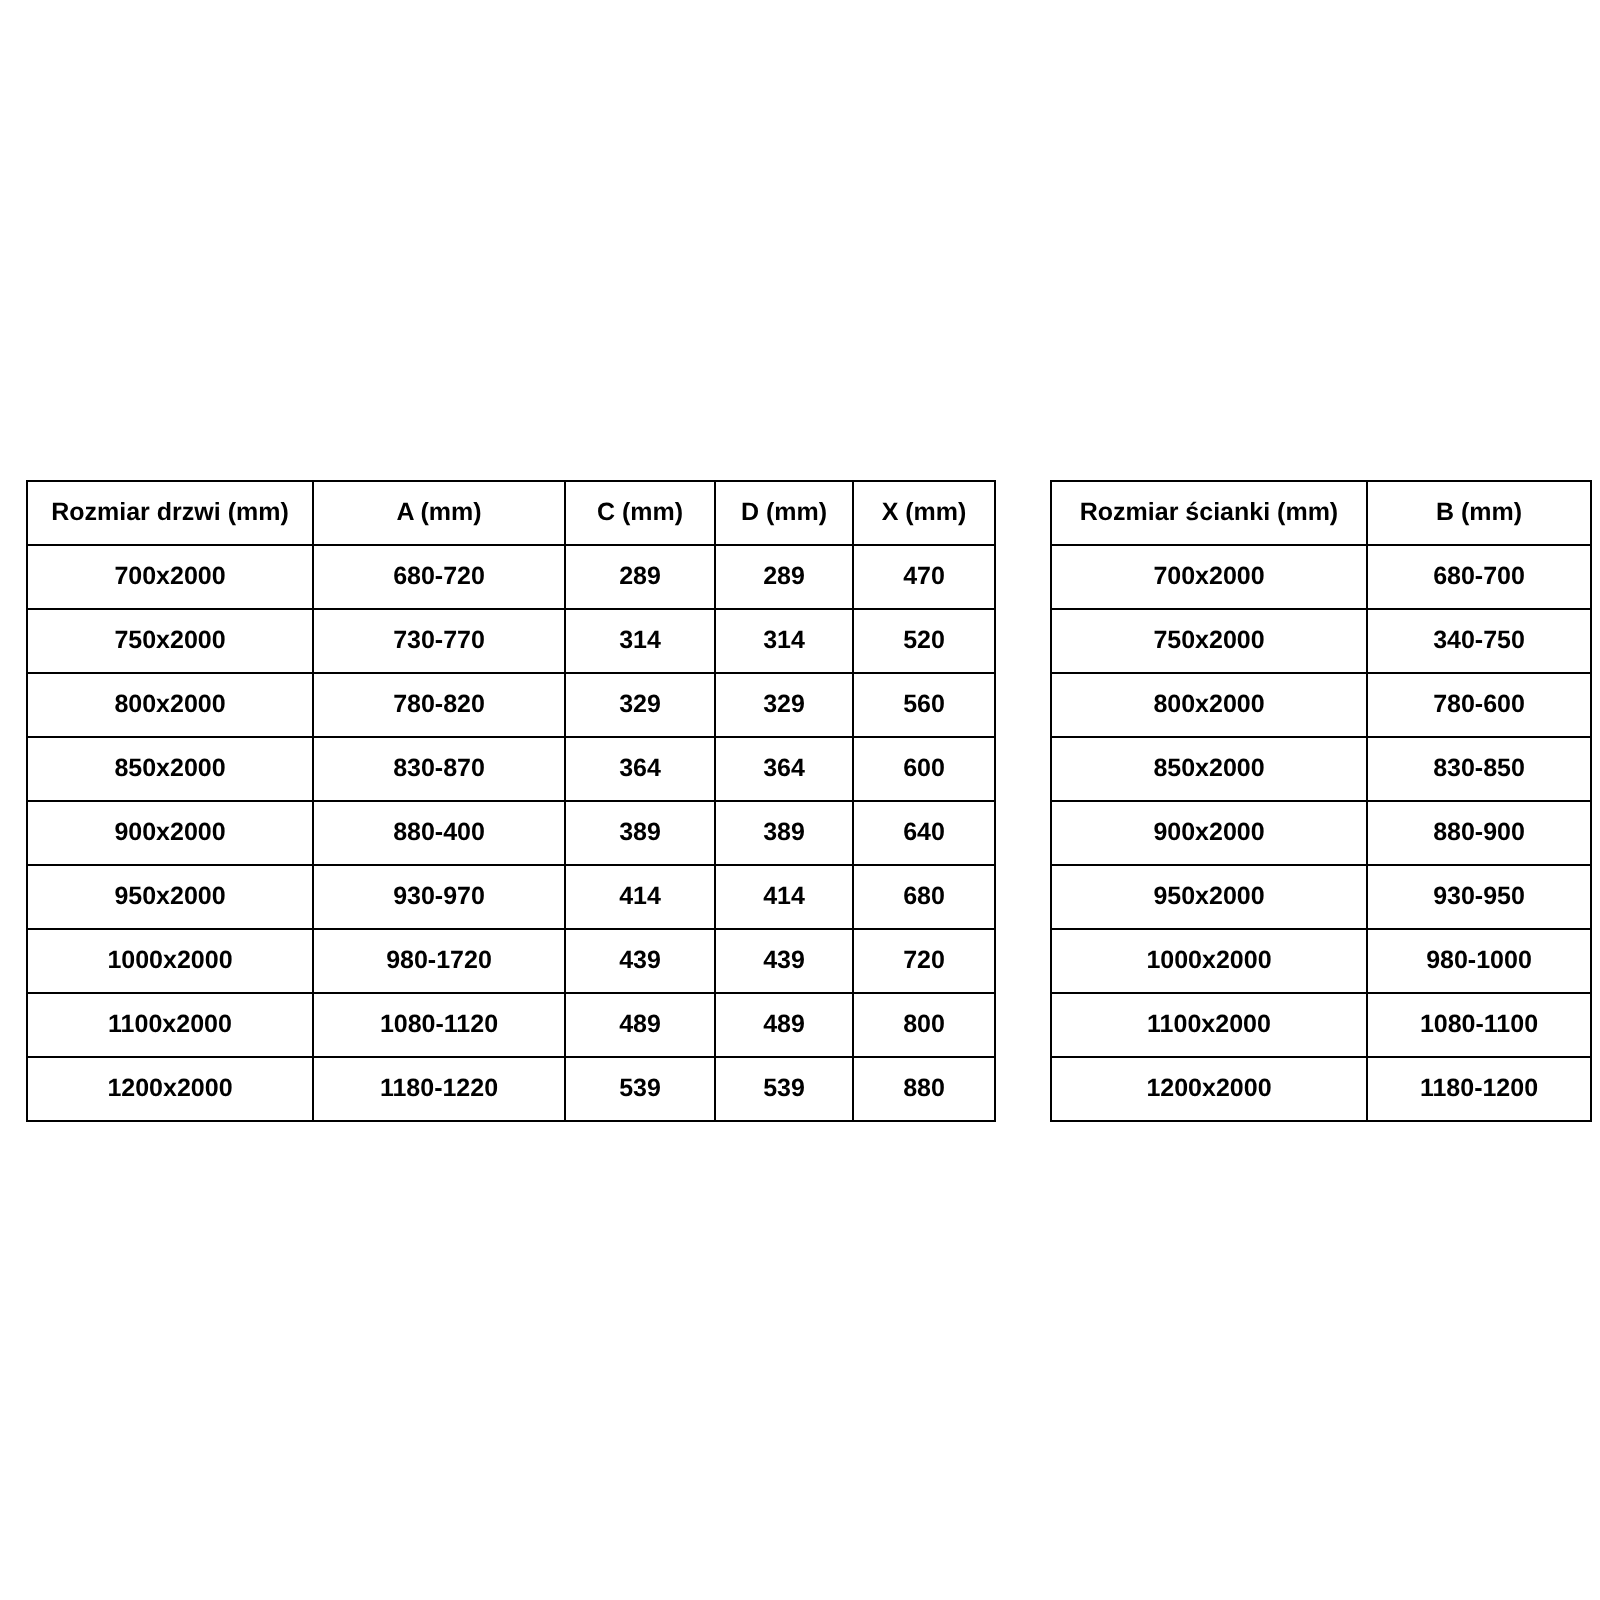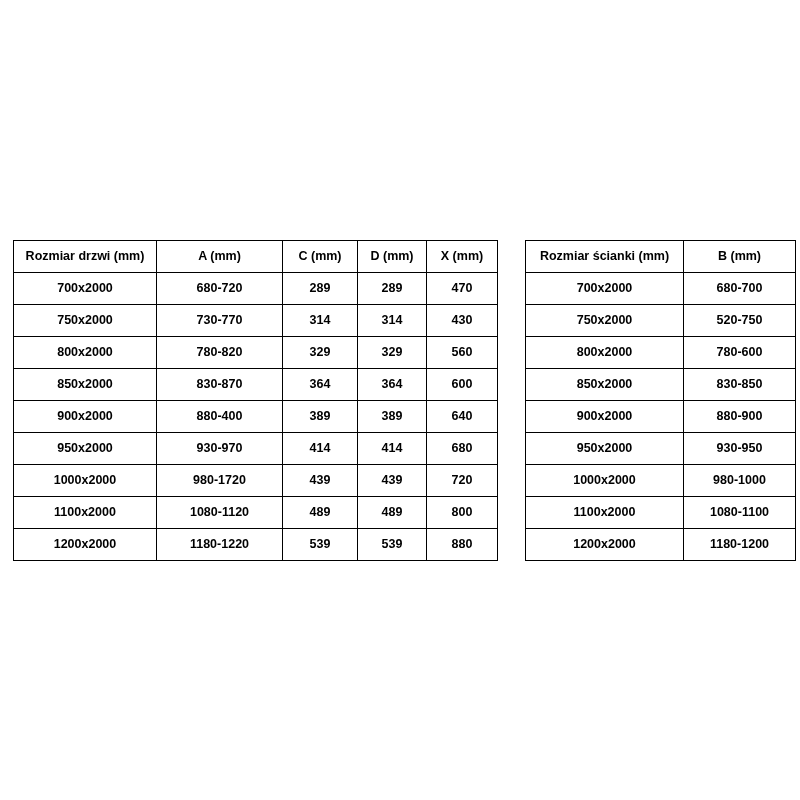--- a/index.html
+++ b/index.html
@@ -97,21 +97,21 @@
             <td>680-720</td>
             <td>289</td>
             <td>289</td>
             <td>470</td>
           </tr>
           <tr>
             <td>750x2000</td>
             <td>730-770</td>
             <td>314</td>
             <td>314</td>
-            <td>430</td>
+            <td>520</td>
           </tr>
           <tr>
             <td>800x2000</td>
             <td>780-820</td>
             <td>329</td>
             <td>329</td>
             <td>560</td>
           </tr>
           <tr>
             <td>850x2000</td>
@@ -169,21 +169,21 @@
           <tr class="hdr">
             <td>Rozmiar ścianki (mm)</td>
             <td>B (mm)</td>
           </tr>
           <tr>
             <td>700x2000</td>
             <td>680-700</td>
           </tr>
           <tr>
             <td>750x2000</td>
-            <td>520-750</td>
+            <td>340-750</td>
           </tr>
           <tr>
             <td>800x2000</td>
             <td>780-600</td>
           </tr>
           <tr>
             <td>850x2000</td>
             <td>830-850</td>
           </tr>
           <tr>

